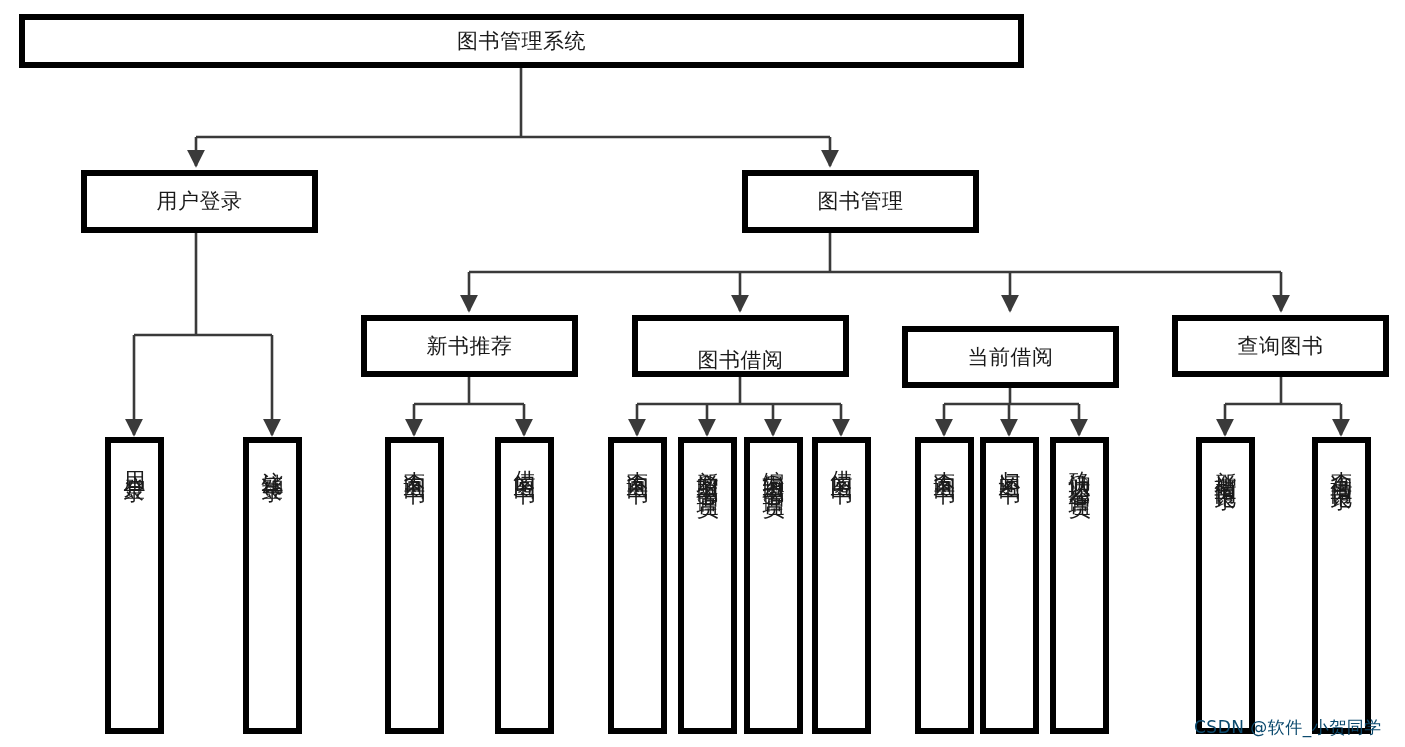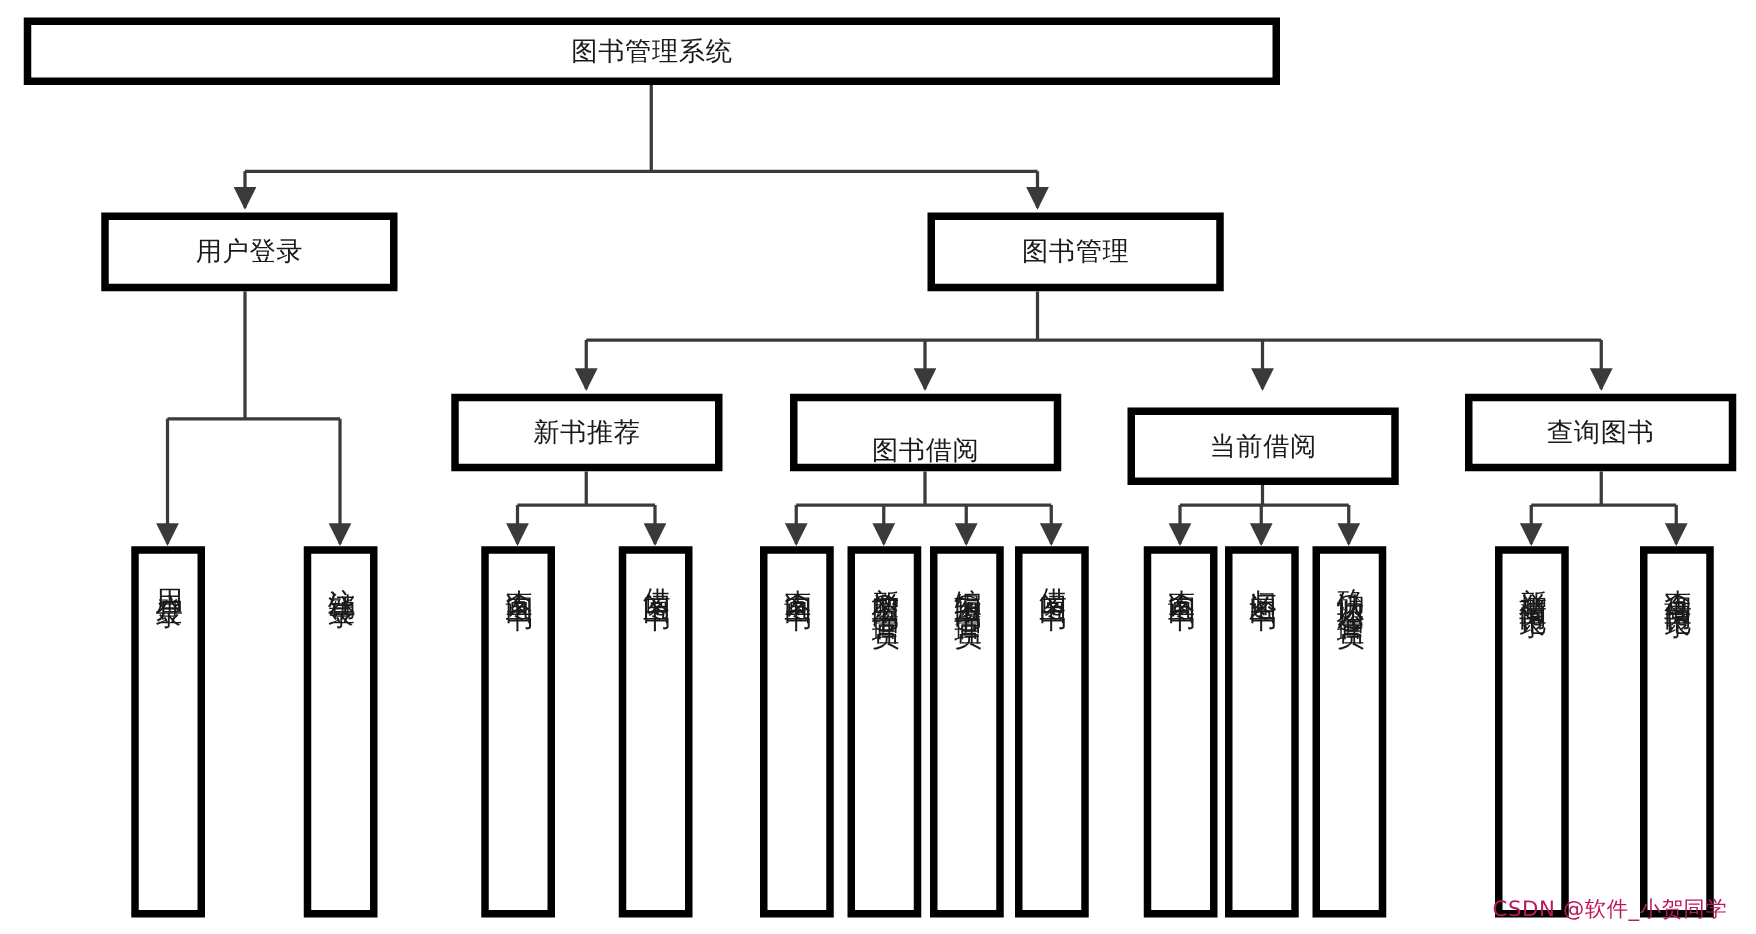--- a/index.html
+++ b/index.html
@@ -60,21 +60,21 @@
     writing-mode: vertical-rl;
     text-orientation: upright;
     font-size: 22px;
     line-height: 1.08;
     letter-spacing: 4px;
     white-space: nowrap;
   }
   .watermark {
     position: absolute;
     font-size: 17px;
-    color: #be185d;
+    color: #0c4a6e;
     white-space: nowrap;
     letter-spacing: 0.5px;
   }
 </style>
 </head>
 <body>
 
 <div id="canvas">
 
   <svg id="edges" viewBox="0 0 1405 747" xmlns="http://www.w3.org/2000/svg">

